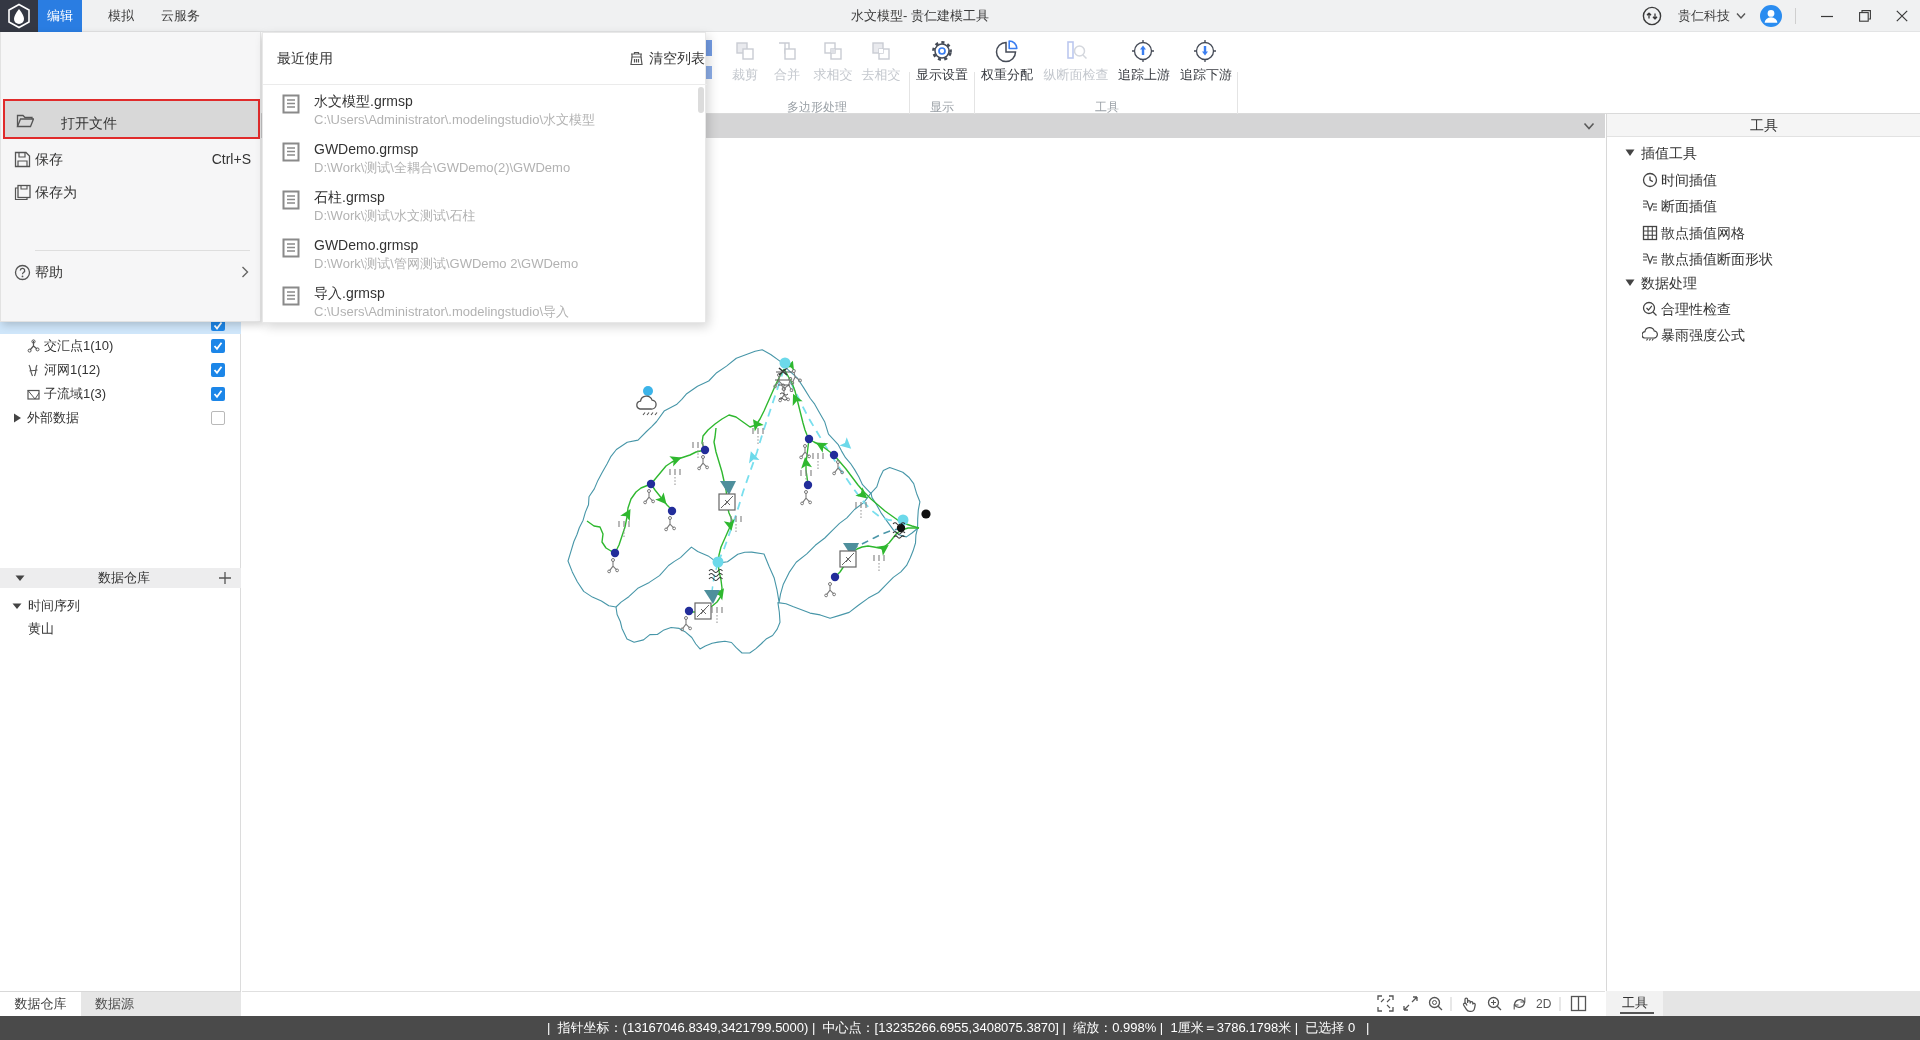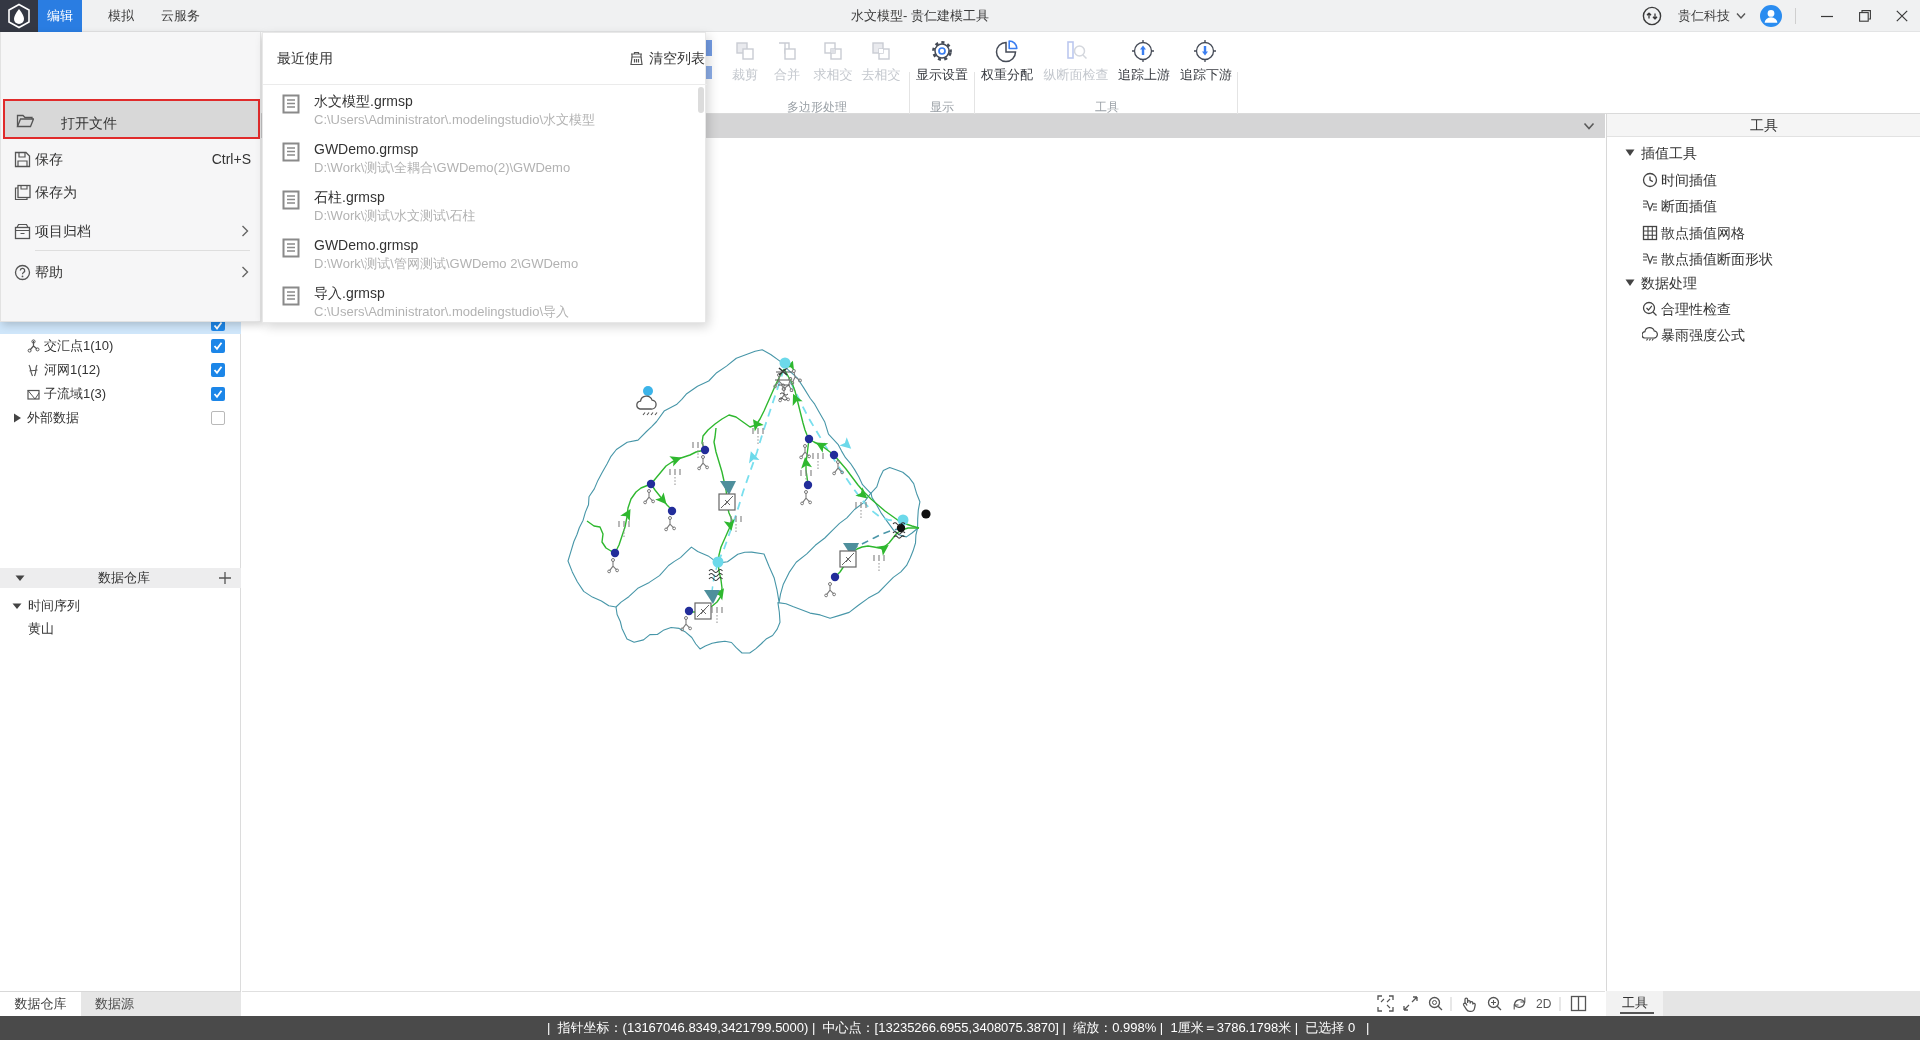--- a/index.html
+++ b/index.html
@@ -473,31 +473,20 @@
     <span class="abs" style="right:11px; top:0; height:38px; line-height:38px; font-size:14px; color:#333;">Ctrl+S</span>
   </div>
   <div class="mitem abs" style="top:141px;padding-left:29px;">
     <svg class="abs" style="left:13px; top:11px;" width="17" height="17" viewBox="0 0 17 17">
         <rect x="4" y="1.5" width="12" height="12" fill="none" stroke="#555" stroke-width="1.3"></rect>
         <path d="M4 4 H1.5 V15.5 H13 V13" fill="none" stroke="#555" stroke-width="1.2"></path>
         <path d="M7 1.5 V5 H13 V1.5" fill="none" stroke="#555" stroke-width="1.1"></path>
       </svg>
     <span class="mtext">保存为</span>
   </div>
-  <div class="mitem abs" style="top:180px;">
-    <svg class="abs" style="left:13px; top:11px;" width="17" height="17" viewBox="0 0 17 17">
-        <rect x="1.5" y="4.5" width="14" height="11" fill="none" stroke="#555" stroke-width="1.3"></rect>
-        <path d="M1.5 7.5 H15.5 M6.5 10.5 H10.5" stroke="#555" stroke-width="1.2"></path>
-        <path d="M3 4.5 L4.5 1.5 H12.5 L14 4.5" fill="none" stroke="#555" stroke-width="1.2"></path>
-      </svg>
-    <span class="mtext">项目归档</span>
-    <svg class="abs" style="left:240px; top:13px;" width="8" height="12" viewBox="0 0 8 12">
-        <path d="M1.5 1 L6.5 6 L1.5 11" fill="none" stroke="#666" stroke-width="1.4"></path>
-      </svg>
-  </div>
   <div class="abs" style="left:34px; top:218px; width:215px; height:1px; background:#dedede;"></div>
   <div class="mitem abs" style="top:221px;">
     <svg class="abs" style="left:13px; top:11px;" width="17" height="17" viewBox="0 0 17 17">
         <circle cx="8.5" cy="8.5" r="7" fill="none" stroke="#555" stroke-width="1.3"></circle>
         <path d="M6.3 6.5 a2.2 2.2 0 1 1 3.2 2 c-.8.4-1 .9-1 1.7" fill="none" stroke="#555" stroke-width="1.3"></path>
         <circle cx="8.5" cy="12.4" r="0.9" fill="#555"></circle>
       </svg>
     <span class="mtext">帮助</span>
     <svg class="abs" style="left:240px; top:13px;" width="8" height="12" viewBox="0 0 8 12">
         <path d="M1.5 1 L6.5 6 L1.5 11" fill="none" stroke="#666" stroke-width="1.4"></path>

